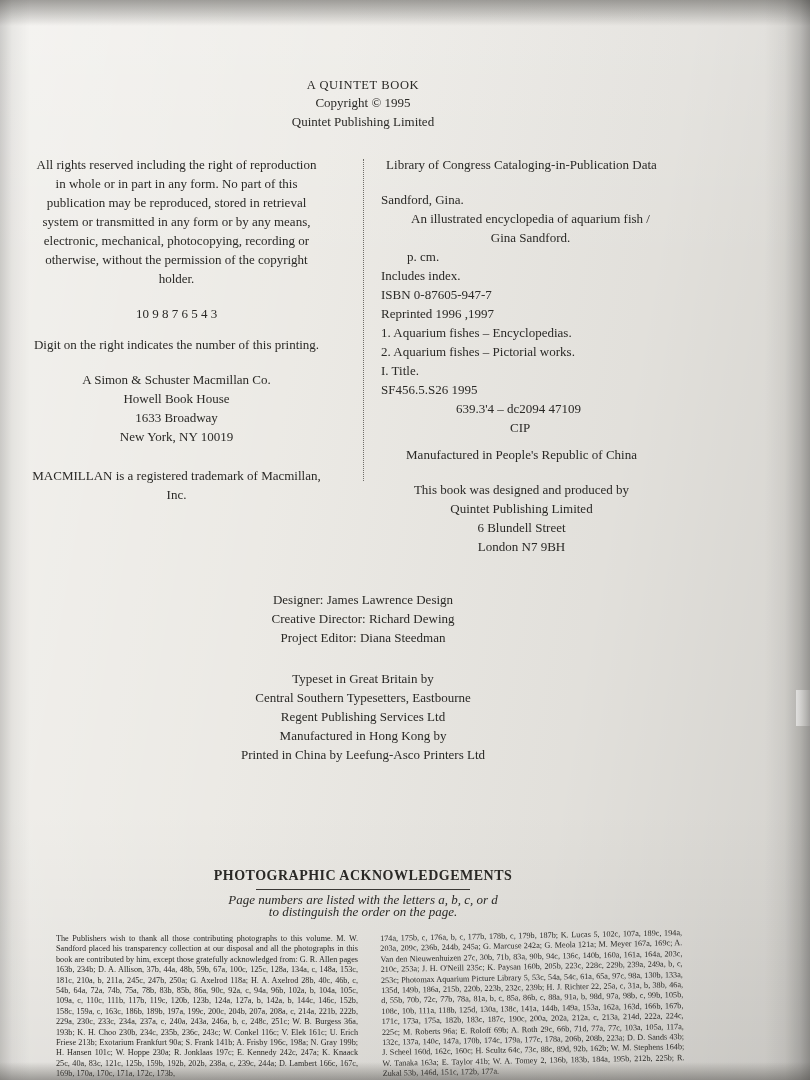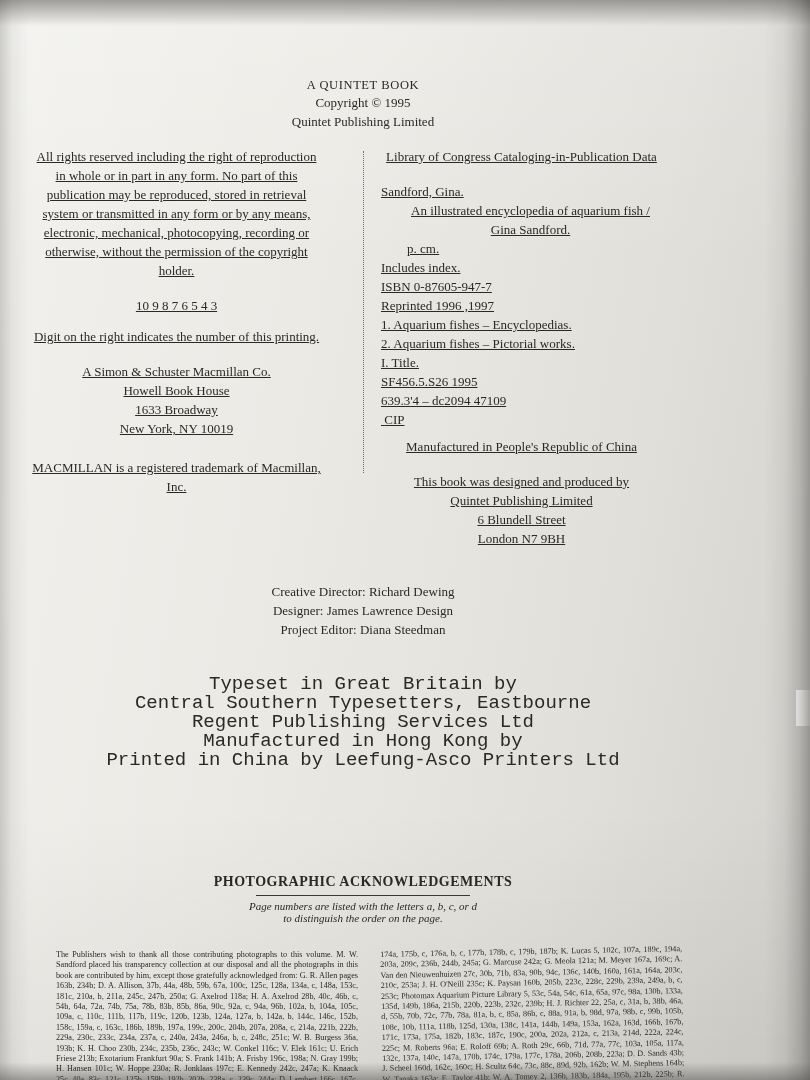--- a/index.html
+++ b/index.html
@@ -75,25 +75,24 @@
     letter-spacing: 0.6px;
   }
   .copyright-block {
     text-align: center;
     font-size: 13px;
     line-height: 19px;
   }
 
   .two-col {
     position: relative;
-    margin-top: 16px;
+    margin-top: 24px;
     display: flex;
     padding: 0 64px 0 32px;
     box-sizing: border-box;
-    text-decoration: underline;
   }
   .divider {
     position: absolute;
     left: 50%;
     top: 4px;
     width: 1px;
     height: 322px;
     border-left: 1px dotted #6f6d68;
   }
   .col {
@@ -116,59 +115,58 @@
   }
   .para { margin: 0 0 0 0; }
   .gap-12 { height: 12px; }
   .gap-16 { height: 16px; }
   .gap-20 { height: 20px; }
   .gap-8 { height: 8px; }
   .indent1 { padding-left: 18px; text-align: center; }
   .indent2 { padding-left: 26px; }
   .cip-row {
     display: flex;
-    justify-content: flex-start;
+    justify-content: center;
     padding-right: 6px;
   }
   .cip-row .right-val { text-align: right; }
   .center { text-align: center; }
 
   .credits {
     margin-top: 34px;
     text-align: center;
     font-size: 13px;
     line-height: 19px;
   }
   .production {
-    margin-top: 36px;
-    text-align: center;
-    font-size: 19px;
-    line-height: 19px;
-    font-family: Liberation Mono, monospace;
+    margin-top: 22px;
+    text-align: center;
+    font-size: 13px;
+    line-height: 19px;
   }
 
   .ack-title {
     margin-top: 104px;
     text-align: center;
     font-size: 14px;
     font-weight: bold;
     letter-spacing: 0.5px;
   }
   .ack-rule {
     width: 214px;
     height: 0;
     border-top: 1px solid #3a3835;
     margin: 5px auto 4px auto;
   }
   .ack-sub {
     text-align: center;
-    font-size: 11px;
+    font-size: 13px;
     font-style: italic;
     line-height: 12px;
-    margin-bottom: 26px;
+    margin-bottom: 16px;
   }
   .ack-cols {
     display: flex;
     padding: 0 44px 0 56px;
     box-sizing: border-box;
     gap: 22px;
   }
   .ack-col {
     width: 50%;
     font-size: 8.2px;
@@ -236,22 +234,22 @@
         <div class="center">Manufactured in People's Republic of China</div>
         <div class="gap-16"></div>
         <div class="center">This book was designed and produced by</div>
         <div class="center">Quintet Publishing Limited</div>
         <div class="center">6 Blundell Street</div>
         <div class="center">London N7 9BH</div>
       </div>
     </div>
 
     <div class="credits">
+      <div>Designer: James Lawrence Design</div>
       <div>Creative Director: Richard Dewing</div>
-      <div>Designer: James Lawrence Design</div>
       <div>Project Editor: Diana Steedman</div>
     </div>
 
     <div class="production">
       <div>Typeset in Great Britain by</div>
       <div>Central Southern Typesetters, Eastbourne</div>
       <div>Regent Publishing Services Ltd</div>
       <div>Manufactured in Hong Kong by</div>
       <div>Printed in China by Leefung-Asco Printers Ltd</div>
     </div>

